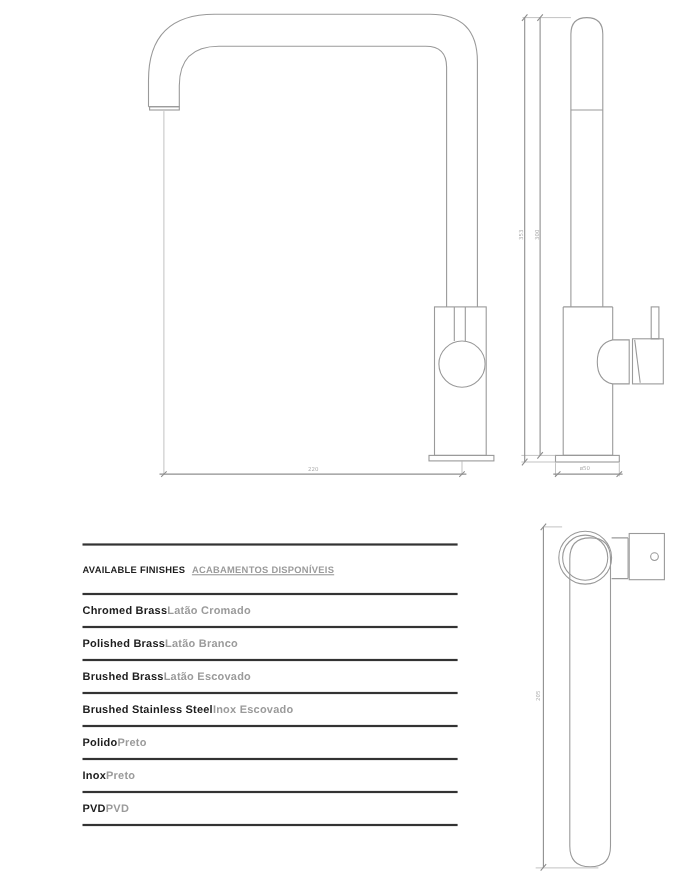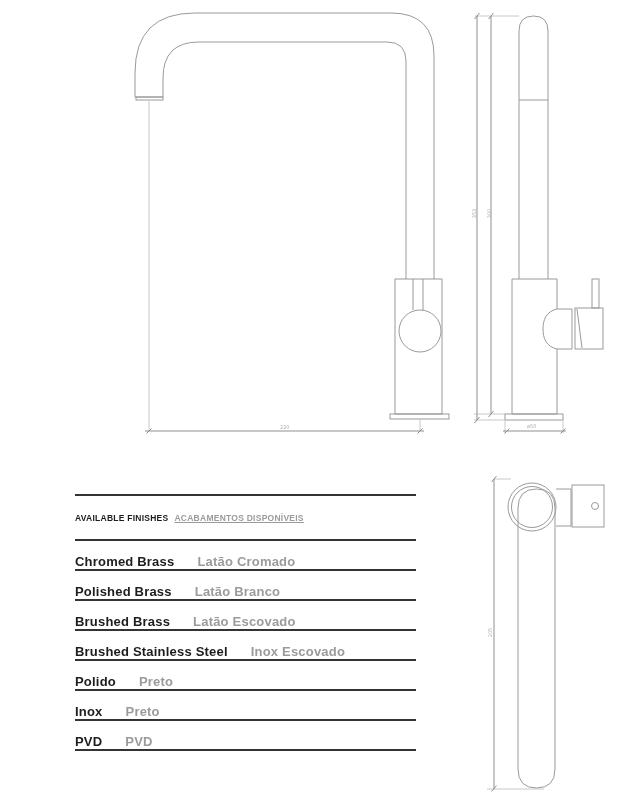--- a/index.html
+++ b/index.html
@@ -18,22 +18,22 @@
     border-top:2px solid #333333;
     margin-left:48px;
   }
   .f-header{
     height:43px;border-bottom:2px solid #333333;
     display:flex;align-items:center;gap:6px;
     font-size:8.5px;letter-spacing:.25px;
   }
   .f-row{
     height:28px;border-bottom:2px solid #333333;
-    display:flex;align-items:flex-end;gap:23px;
-    font-size:13px;letter-spacing:.2px;
+    display:flex;align-items:center;gap:0;
+    font-size:10px;letter-spacing:.2px;
   }
   .t-bold{font-weight:700;color:#1d1d1d;}
   .t-gray{font-weight:700;color:#9b9b9b;text-decoration:underline;}
   .t-gray-light{font-weight:700;color:#9b9b9b;}
 </style>
 </head>
 <body>
 
 <svg width="623" height="800" viewBox="0 0 623 800" fill="none" stroke="#9a9a9a" stroke-width="1">
 

